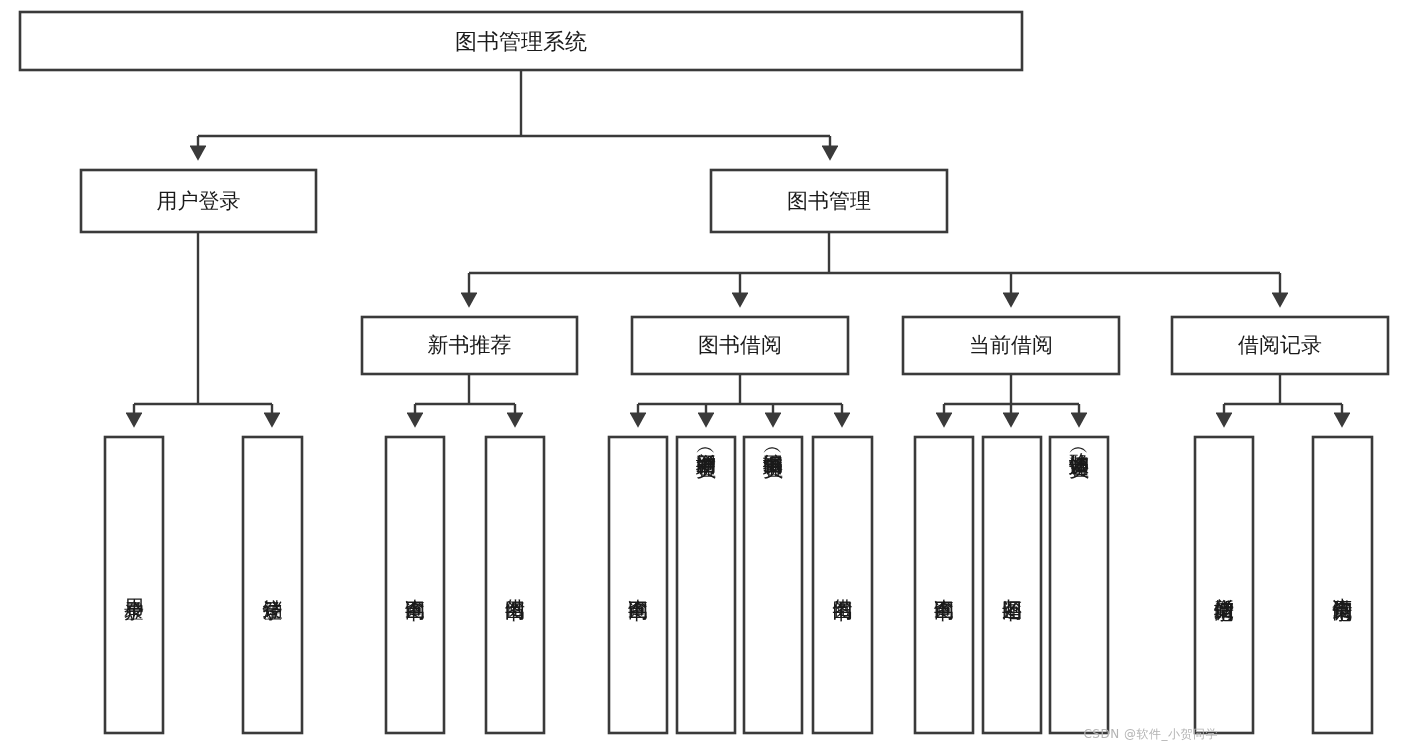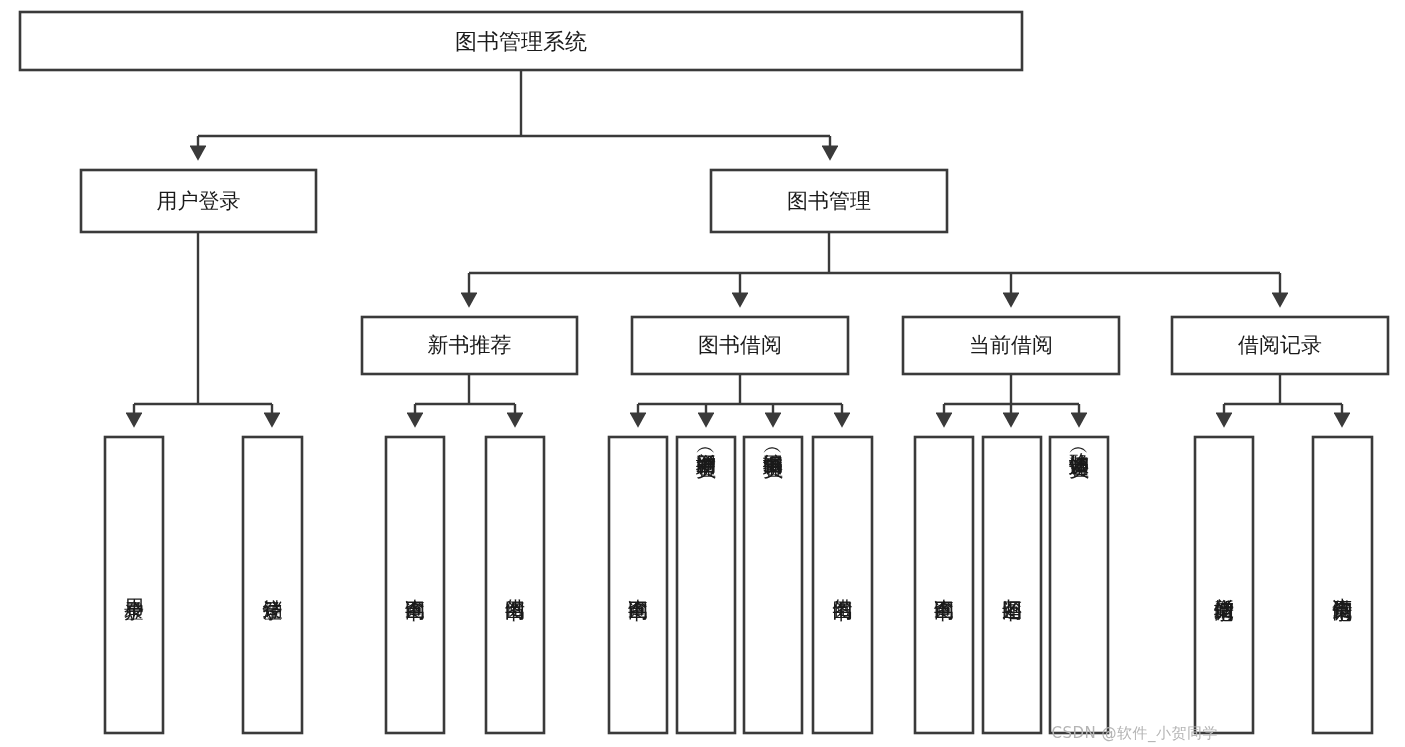--- a/index.html
+++ b/index.html
@@ -66,21 +66,21 @@
     letter-spacing: 1px;
     color: #1a1a1a;
     white-space: nowrap;
     text-align: center;
   }
   .watermark {
     position: absolute;
     right: 8px;
     bottom: 4px;
     font-family: "DejaVu Sans", "Liberation Sans", sans-serif;
-    font-size: 15px;
+    font-size: 12px;
     color: #b4b4b4;
     letter-spacing: 0.5px;
     white-space: nowrap;
   }
 </style>
 </head>
 <body>
 
 <div id="diagram-root">
 

